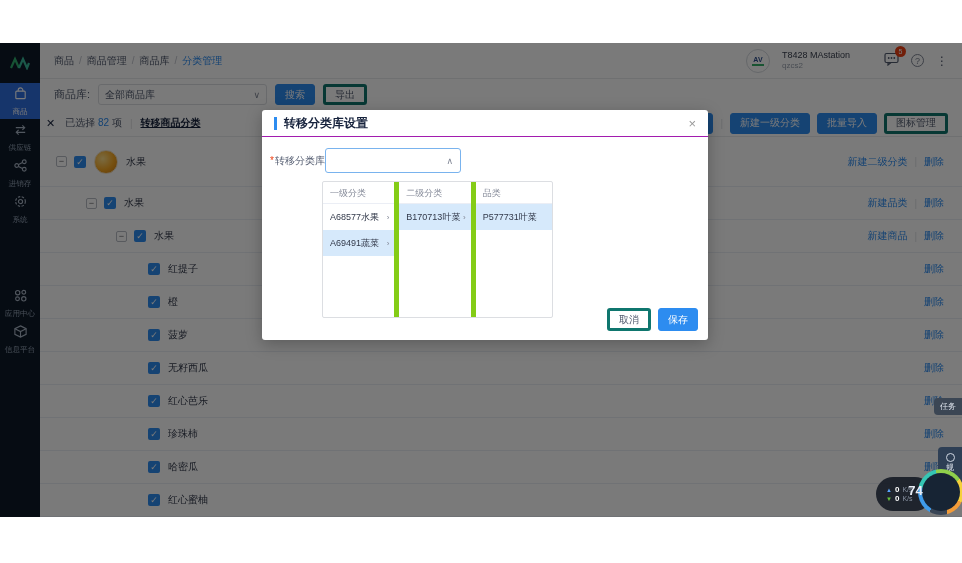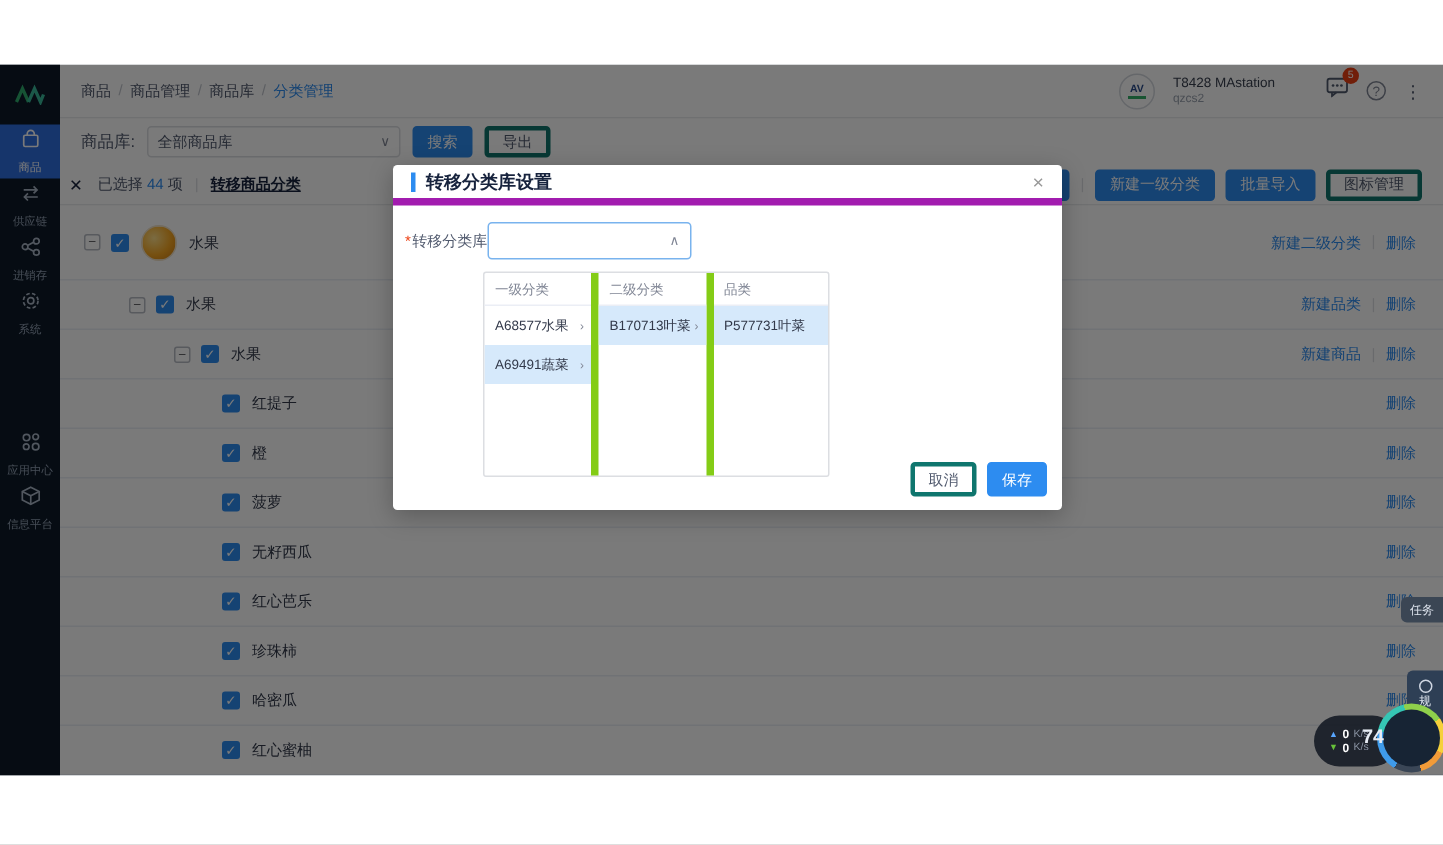--- a/index.html
+++ b/index.html
@@ -74,21 +74,21 @@
   .row-actions { margin-left:auto; display:flex; align-items:center; gap:7px; font-size:10px; }
   .row-actions a { color:#2d8cf0; text-decoration:none; cursor:pointer; }
   .row-actions .adiv { color:#dcdee2; }
 
   
   #overlay { position:absolute; inset:0; background:rgba(0,0,0,.52); z-index:5; }
 
   
   #modal { position:absolute; left:262px; top:110px; width:446px; height:230px; background:#fff; border-radius:3px;
     z-index:10; box-shadow:0 4px 16px rgba(0,0,0,.25); }
-  .m-head { height:27px; border-bottom:5px solid #a21caf; display:flex; align-items:center; padding:0 12px; }
+  .m-head { height:27px; border-bottom:1px solid #a21caf; display:flex; align-items:center; padding:0 12px; }
   .m-title { font-size:12px; font-weight:bold; color:#17233d; border-left:3px solid #2d8cf0; padding-left:7px; line-height:13px; }
   .m-close { margin-left:auto; color:#999; font-size:13px; cursor:pointer; }
   .m-body { position:relative; padding:10px 0 0 8px; }
   .m-label { font-size:10px; color:#515a6e; position:absolute; left:8px; top:17px; }
   .m-label .req { color:#ed4014; margin-right:1px; }
   .m-input { position:absolute; left:63px; top:11px; width:136px; height:25px; border:1px solid #79b3ee; border-radius:3px;
     background:#fff; display:flex; align-items:center; padding:0 7px; }
   .m-input .chev { margin-left:auto; color:#808695; font-size:9px; }
   .cascader { position:absolute; left:60px; top:44px; width:231px; height:137px; background:#fff;
     border:1px solid #dcdee2; border-radius:2px; display:flex; }
@@ -227,21 +227,21 @@
       <span class="chev">∨</span>
     </div>
     <button class="btn primary">搜索</button>
     <button class="btn default">导出</button>
   </div>
 
   <div id="sel-bar">
     <span class="x">✕</span>
     <span class="seltext">
       <span>已选择</span>
-      <span class="count">44</span>
+      <span class="count">82</span>
       <span>项</span>
     </span>
     <span class="vdiv">|</span>
     <span class="action-title">转移商品分类</span>
     <div class="right-btns" id="sel-buttons">
         <button class="btn primary">定位</button>
         <span class="btn-sep">|</span>
         <button class="btn primary">新建一级分类</button>
         <button class="btn primary">批量导入</button>
         <button class="btn default">图标管理</button>

